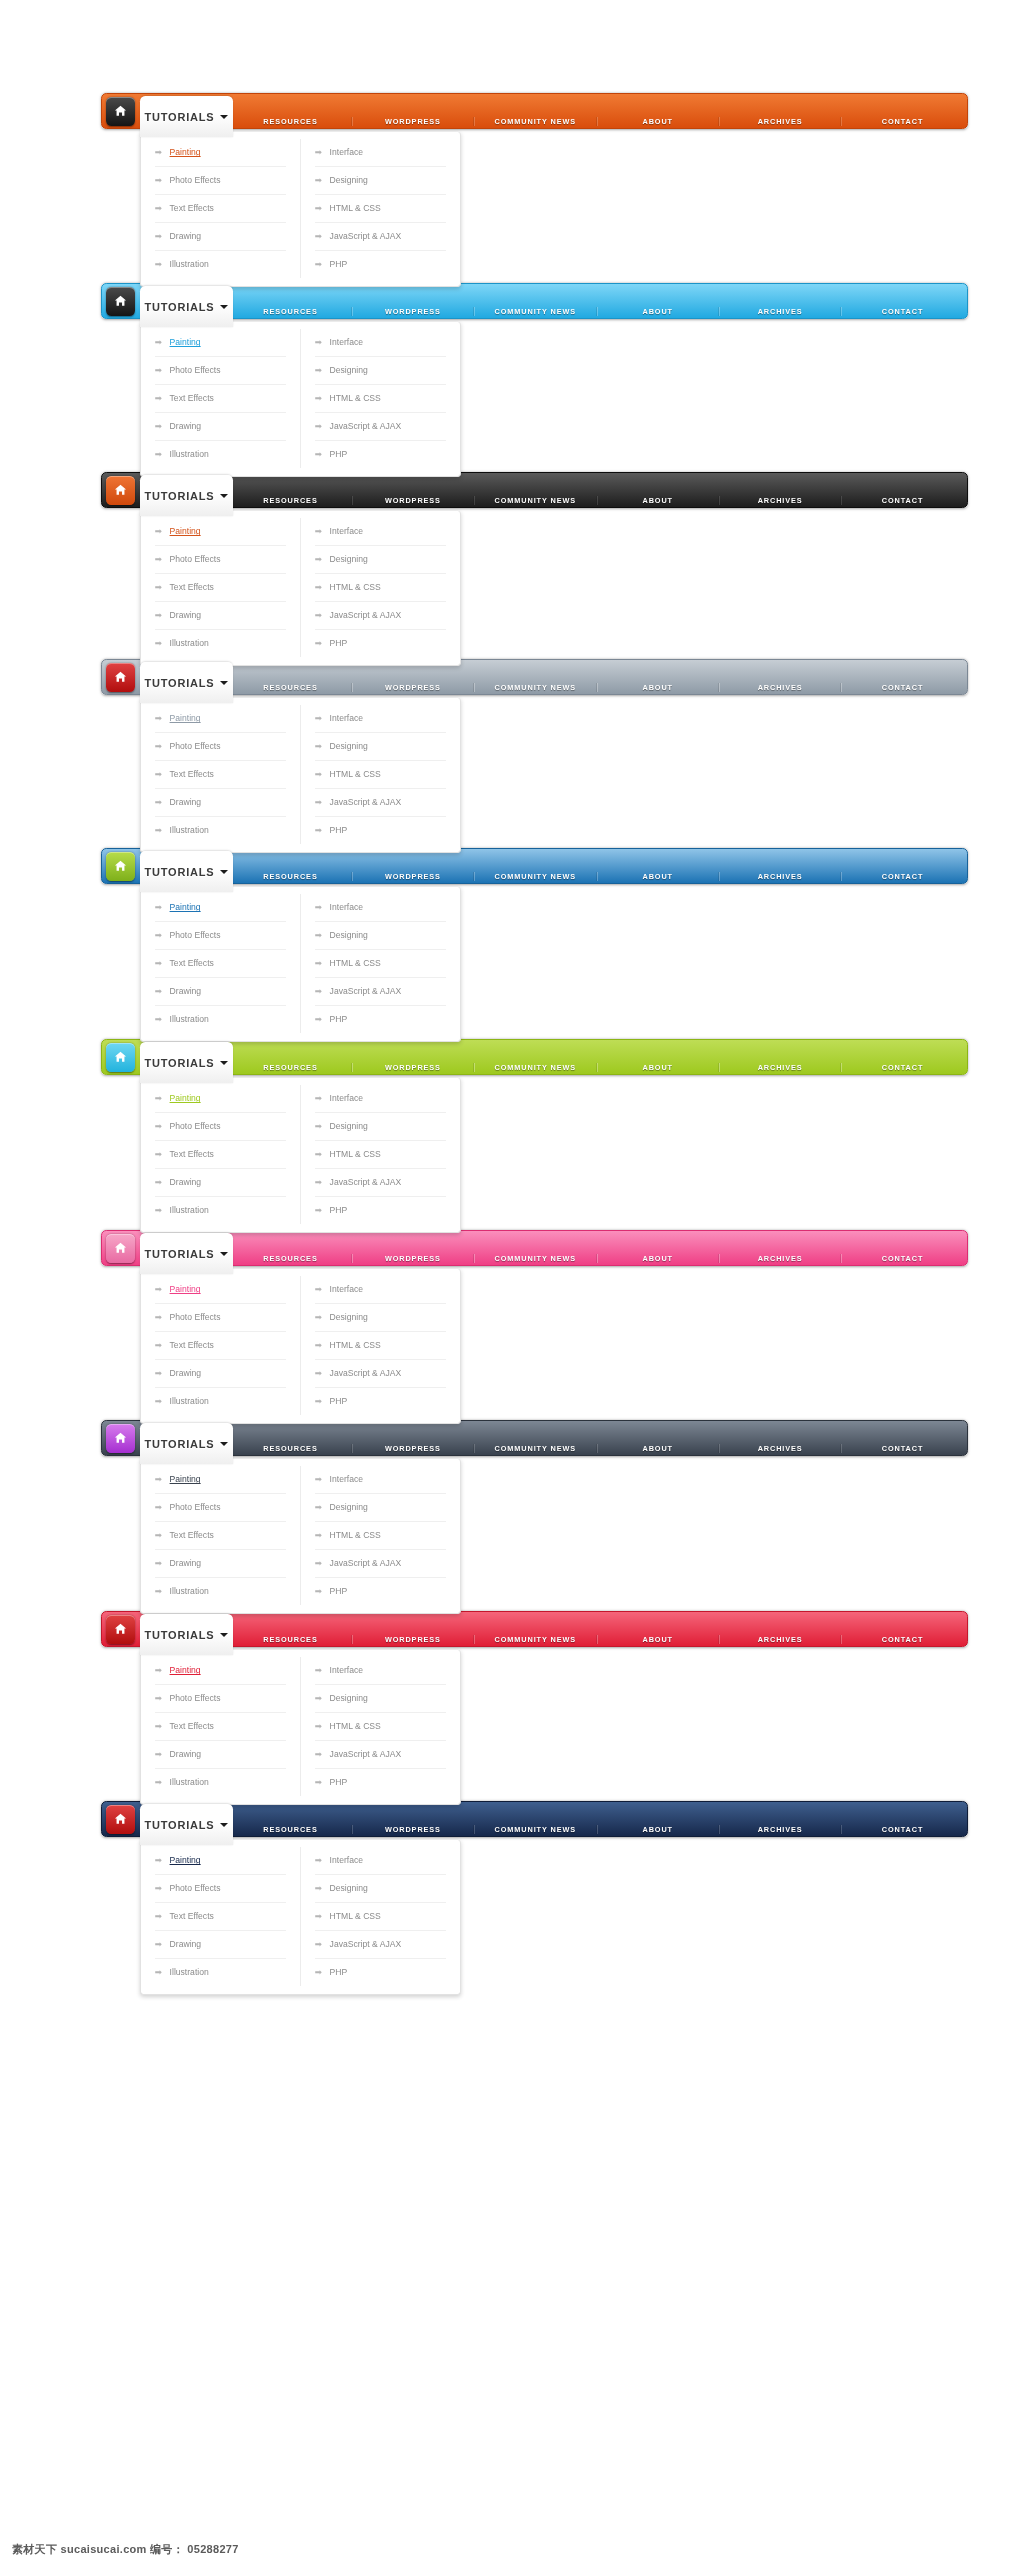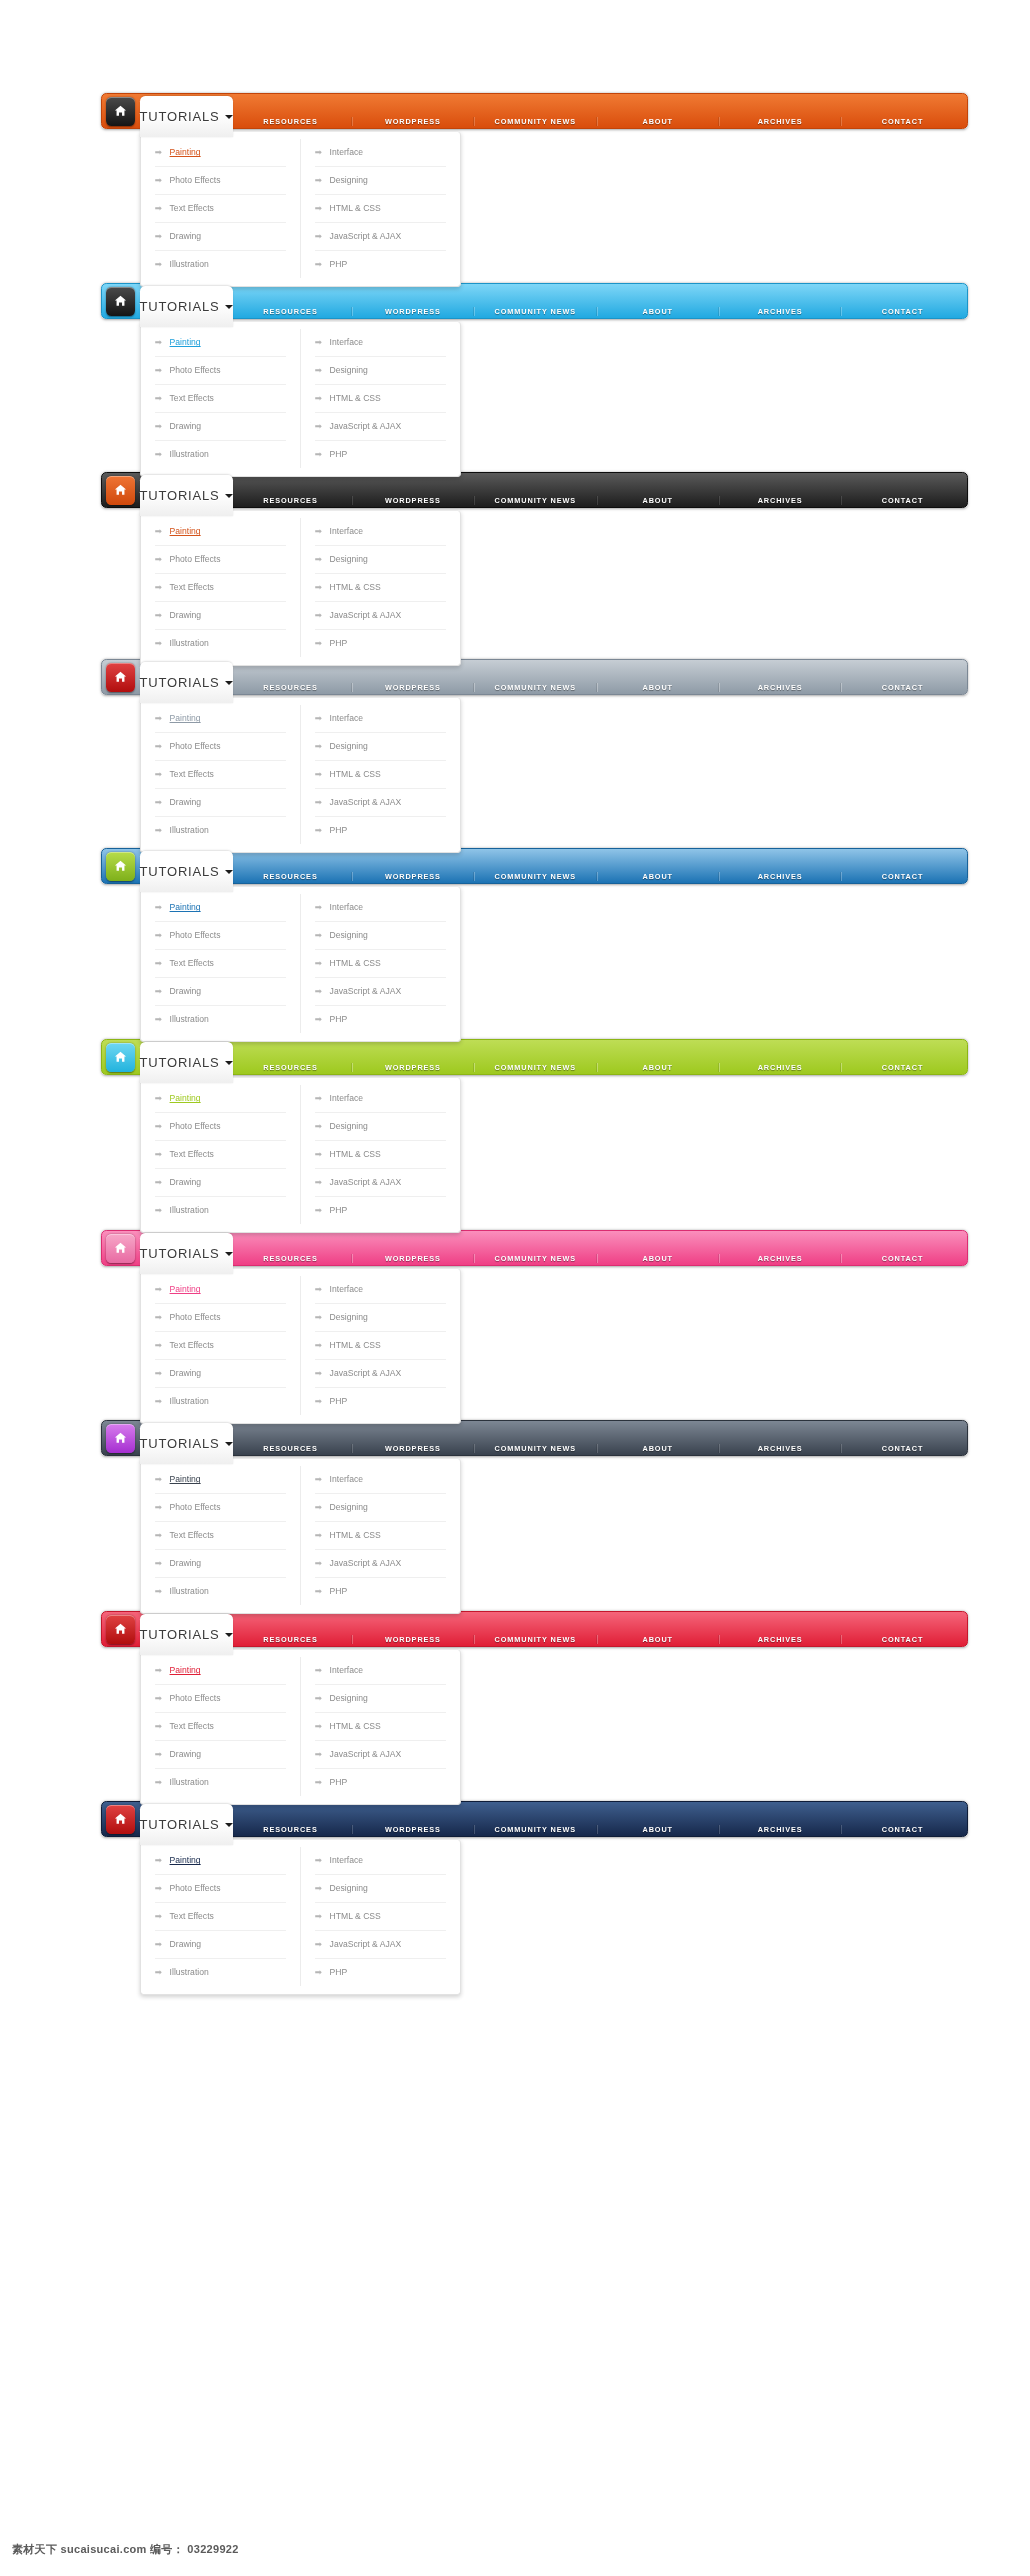--- a/index.html
+++ b/index.html
@@ -66,23 +66,23 @@
     background: linear-gradient(to bottom, #ffffff 0%, #ffffff 45%, #efefef 100%);
     border-radius: 5.2px 5.2px 0 0;
     display: flex;
     align-items: center;
     justify-content: center;
     gap: 6px;
     z-index: 4;
     box-shadow: 0 -0.9px 1.7px rgba(0,0,0,0.12);
   }
   .tab-active .lbl {
-    font-size: 13px;
+    font-size: 11px;
     letter-spacing: 0.8px;
-    font-weight: normal;
+    font-weight: bold;
     color: #3a3a3a;
     text-shadow: 0 0.9px 0 #fff;
   }
   .caret {
     width: 0; height: 0;
     border-left: 4.3px solid transparent;
     border-right: 4.3px solid transparent;
     border-top: 4.3px solid #1c1c1c;
   }
 
@@ -852,14 +852,14 @@
           <div class="navlink" style="color: rgb(255, 255, 255); border-left-color: rgba(255, 255, 255, 0.18);">CONTACT</div>
         </div>
       </div>
       <div class="tab-active">
         <span class="lbl">TUTORIALS</span>
         <span class="caret"></span>
       </div>
     </div>
   </div>
 
-<div class="watermark">素材天下 sucaisucai.com  编号： 03229922</div>
+<div class="watermark">素材天下 sucaisucai.com  编号： 05288277</div>
 
 
 </body></html>

